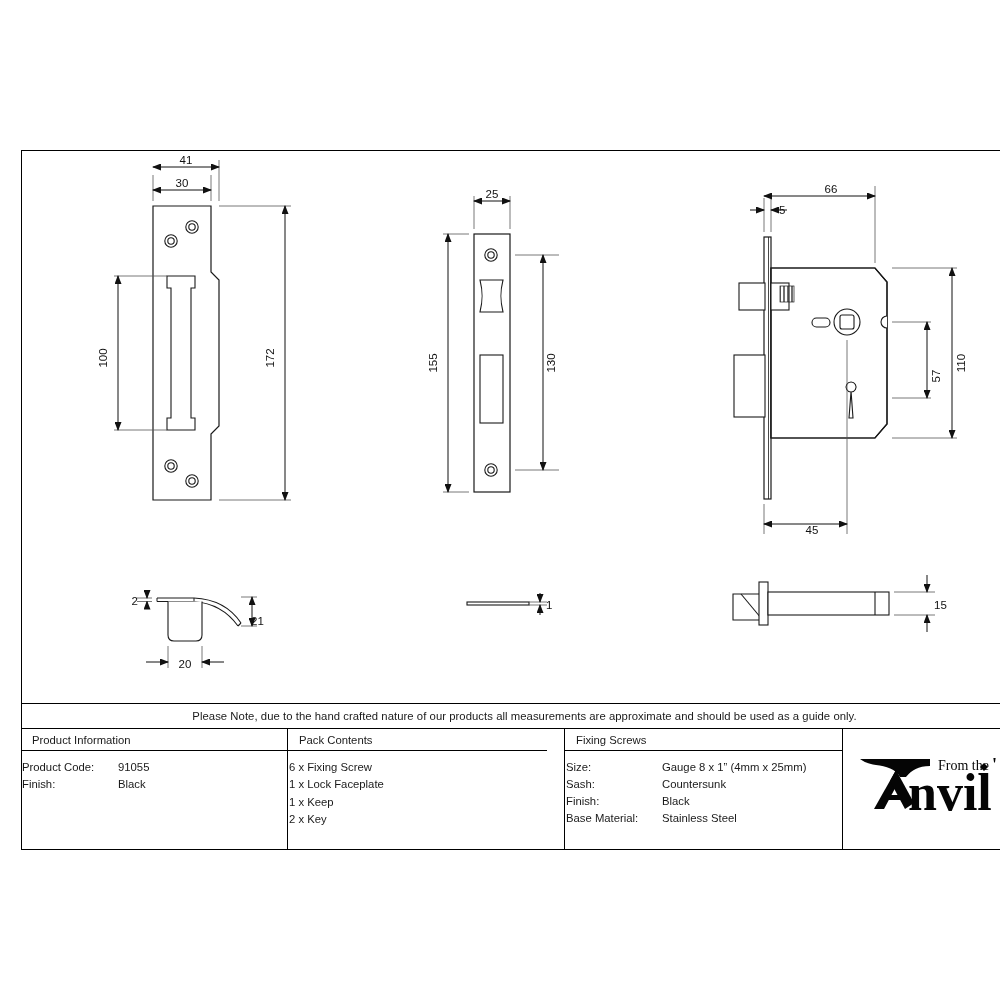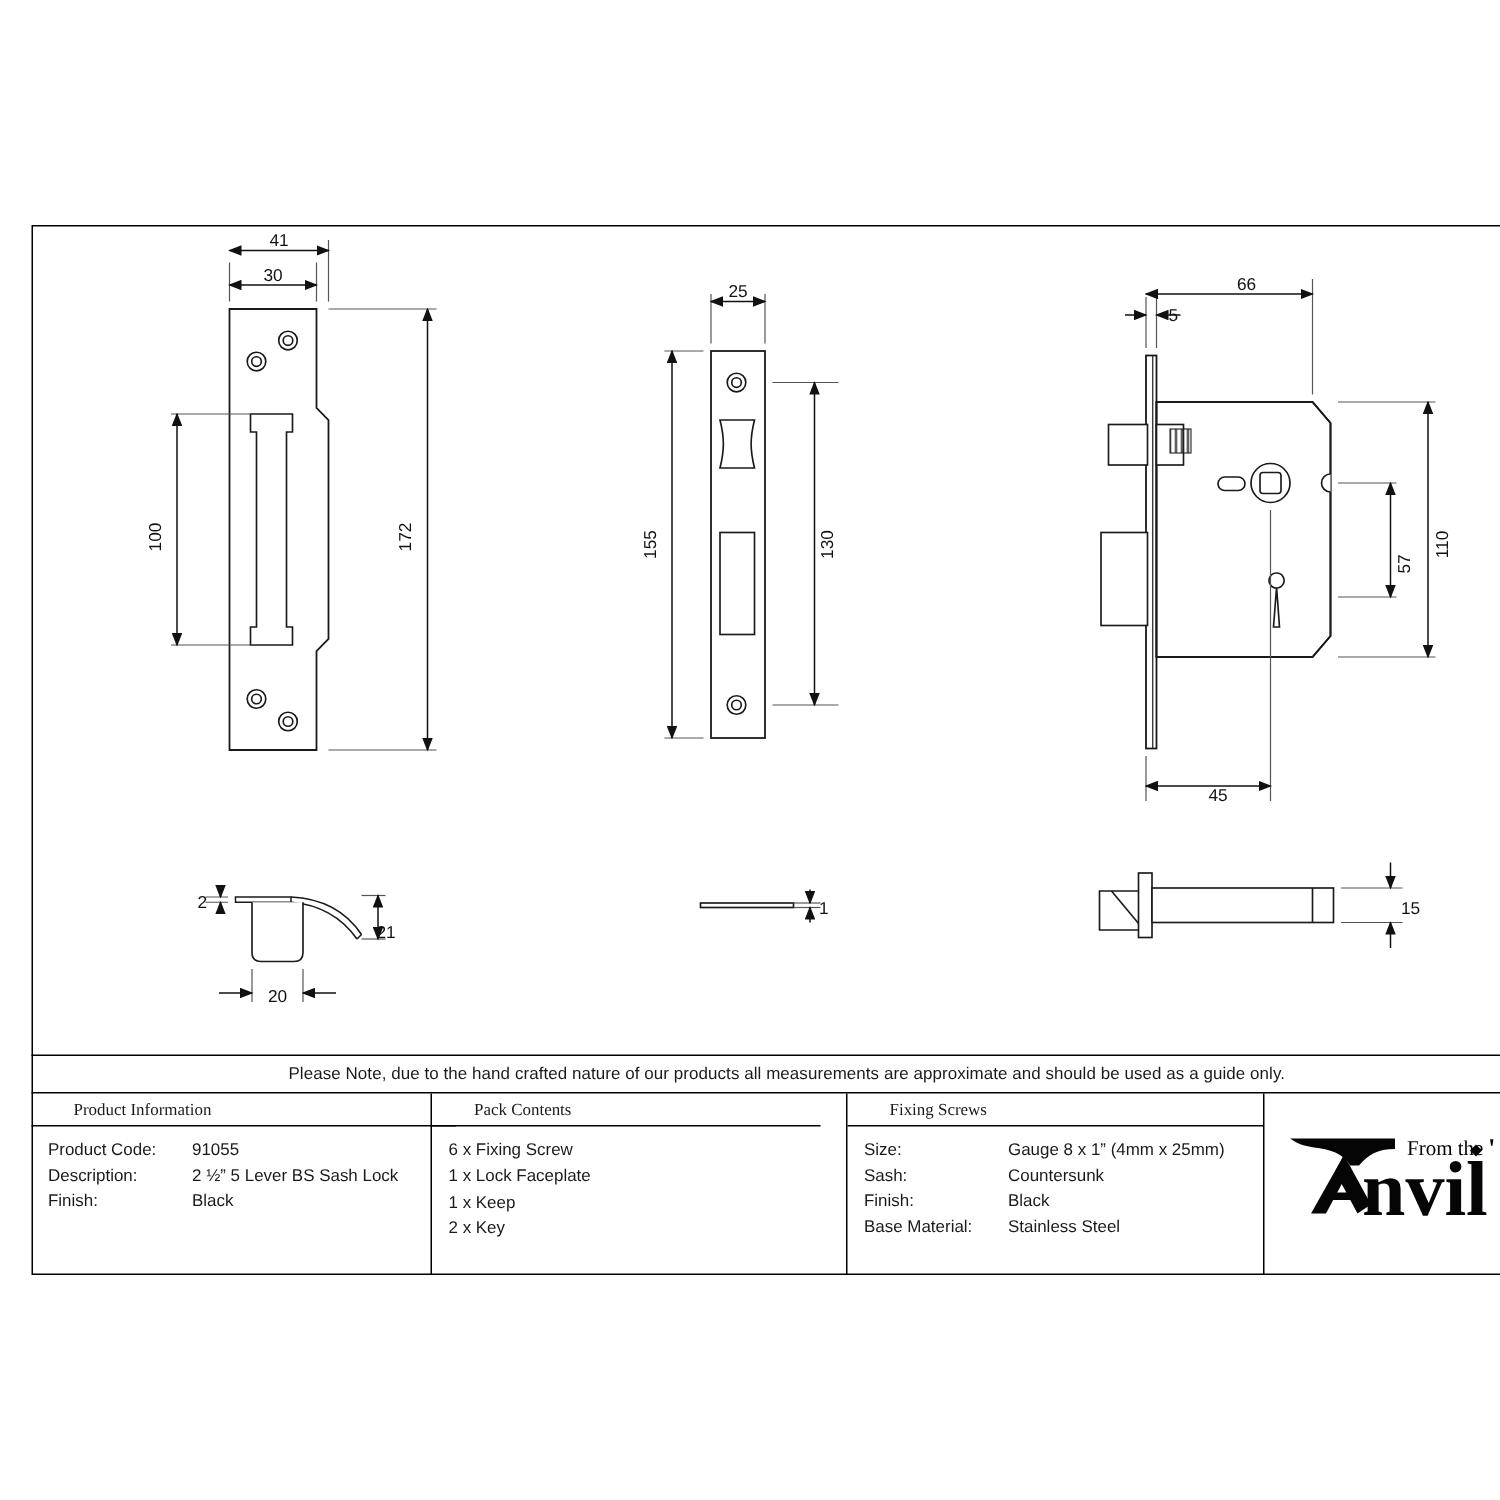--- a/index.html
+++ b/index.html
@@ -74,27 +74,26 @@
   }
   .col.c1 { left: 0px;   width: 283px; }
   .col.c2 { left: 266px; width: 260px; border-left: 1.4px solid #000; }
   .col.c3 { left: 543px; width: 278px; border-left: 1.4px solid #000; }
   .col.c4 { left: 821px; width: 175px; border-left: 1.4px solid #000; text-align: right; }
   .col-head {
     height: 22px;
     border-bottom: 1.4px solid #000;
     display: flex;
     align-items: center;
-    padding-left: 28px;
+    padding-left: 11px;
     font-size: 11.3px;
     box-sizing: border-box;
-    font-family: Liberation Serif, serif;
   }
   .col-body {
-    padding: 8px 0 0 11px;
+    padding: 8px 0 0 1px;
     box-sizing: border-box;
   }
   .kv {
     display: flex;
     font-size: 11.3px;
     line-height: 17px;
     white-space: nowrap;
   }
   .kv .k { width: 96px; flex: none; }
   .kv .v { flex: 1; }
@@ -328,24 +327,20 @@
   <div class="table-area">
 
     <div class="col c1">
       <div class="col-head">Product Information</div>
       <div class="col-body">
         <div class="kv">
           <span class="k">Product Code:</span>
           <span class="v">91055</span>
         </div>
         <div class="kv">
-          <span class="k">Description:</span>
-          <span class="v">2 ½” 5 Lever BS Sash Lock</span>
-        </div>
-        <div class="kv">
           <span class="k">Finish:</span>
           <span class="v">Black</span>
         </div>
       </div>
     </div>
 
     <div class="col c2">
       <div class="col-head">Pack Contents</div>
       <div class="col-body">
         <div class="pack-line">6 x Fixing Screw</div>

